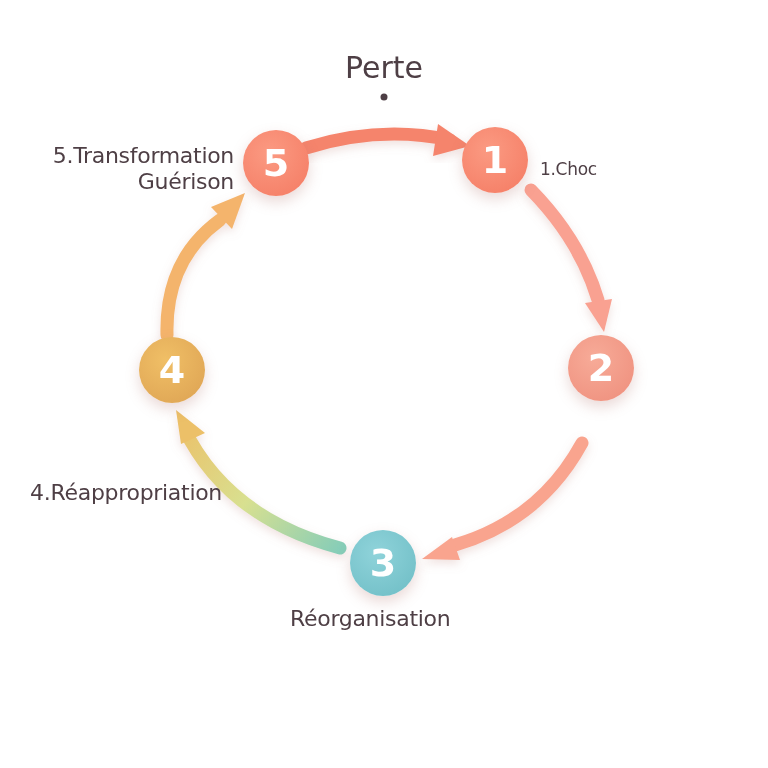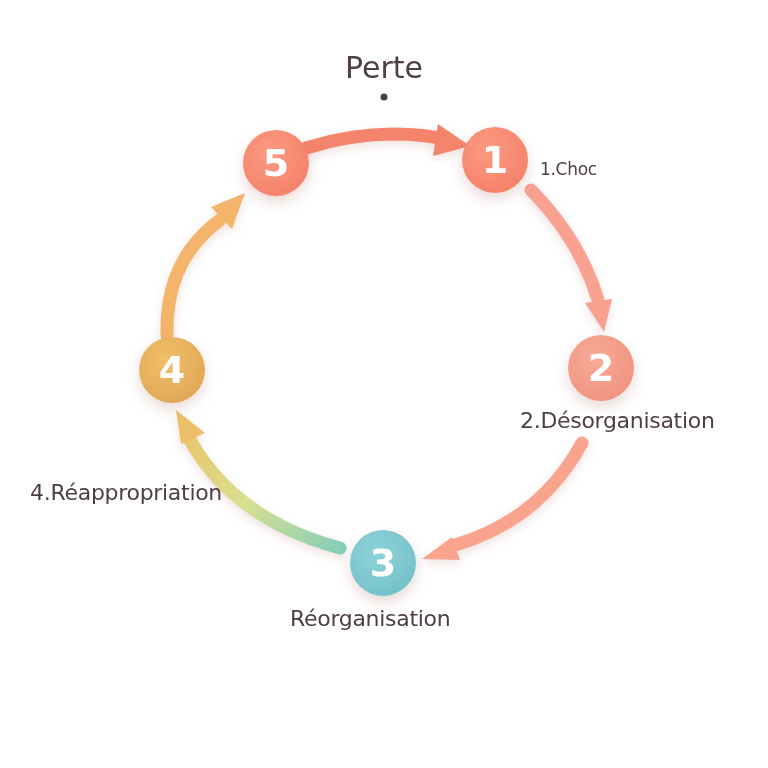--- a/index.html
+++ b/index.html
@@ -68,18 +68,21 @@
     <span>3</span>
   </div>
   <div class="node" style="left:139px;top:337px;background:radial-gradient(circle at 40% 35%, #f0bf66, #dca152);">
     <span>4</span>
   </div>
   <div class="node" style="left:243px;top:130px;background:radial-gradient(circle at 40% 35%, #fb9a82, #f47a62);">
     <span>5</span>
   </div>
 
   <div class="label" style="left:540px;top:156px;font-size:17px;">1.Choc</div>
-  <div class="label" style="left:520px;top:408px;">2.Désorganisation</div>
   <div class="label center" style="left:290px;top:606px;width:190px;">Réorganisation</div>
   <div class="label right" style="left:0px;top:480px;width:222px;text-align:right;">
     <div>4.Réappropriation</div>
   </div>
+  <div class="label right" style="left:0px;top:143px;width:234px;">
+    <div>5.Transformation</div>
+    <div>Guérison</div>
+  </div>
 </div>
 
 </body></html>

